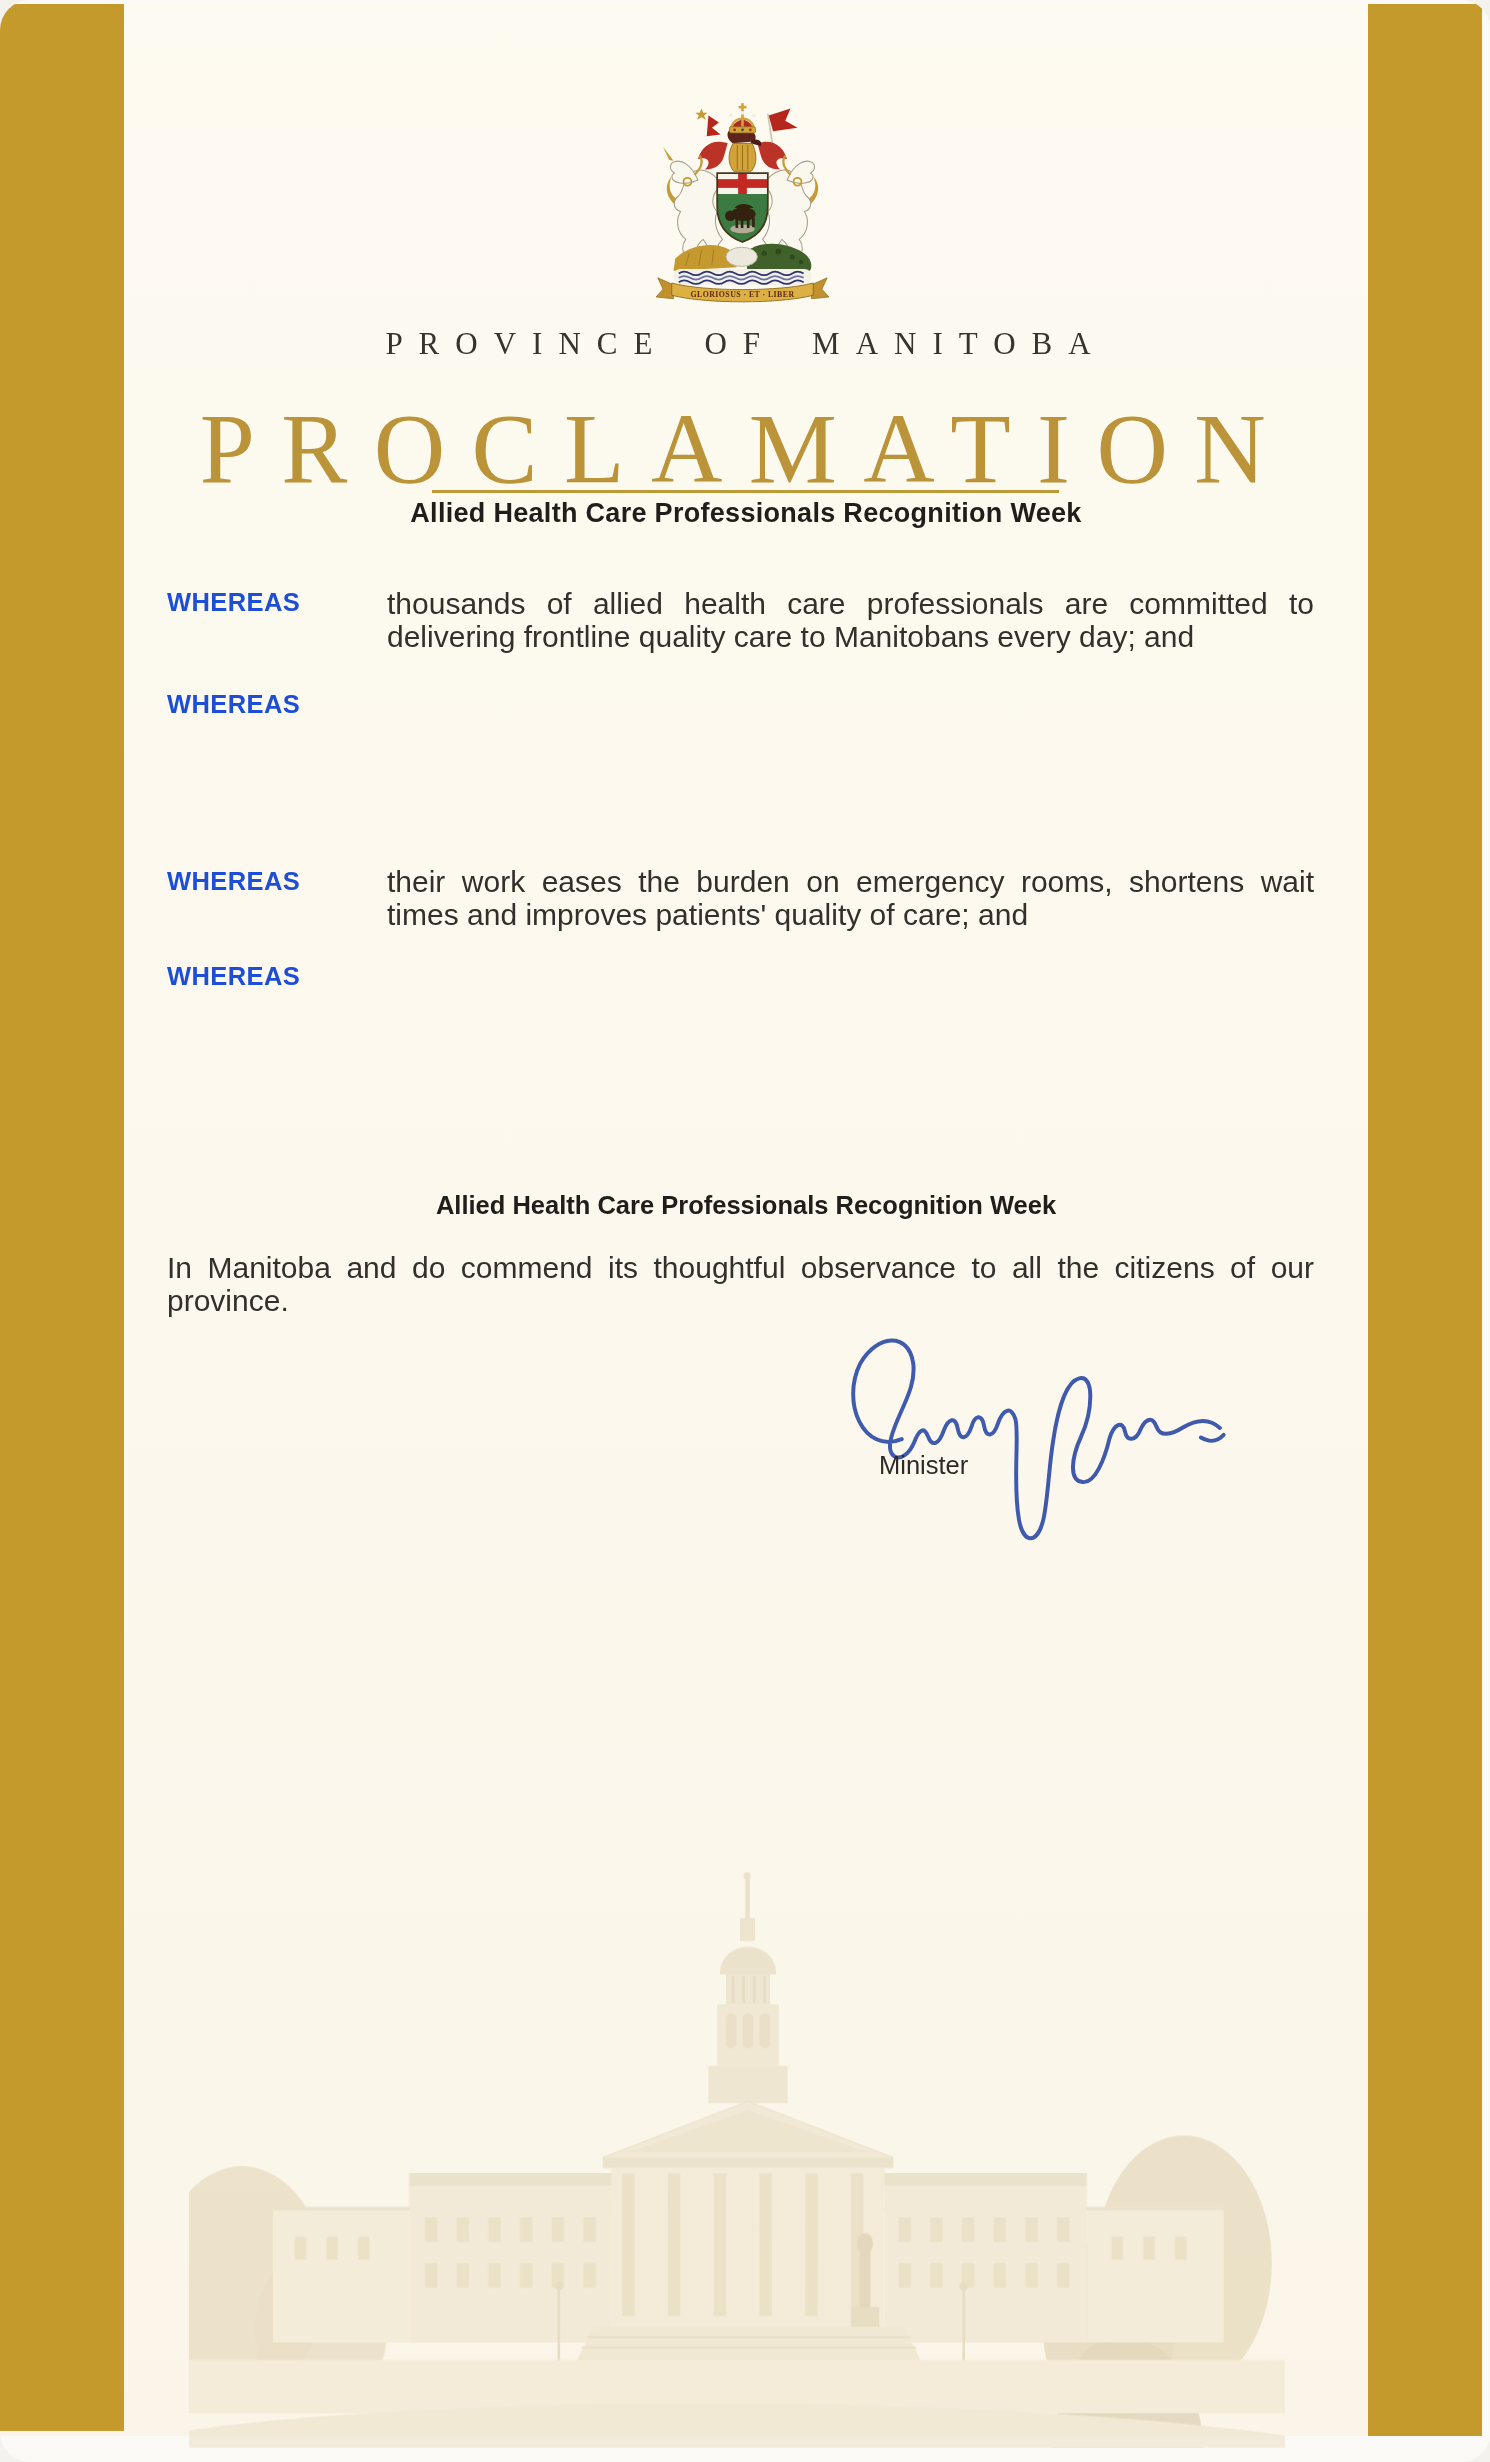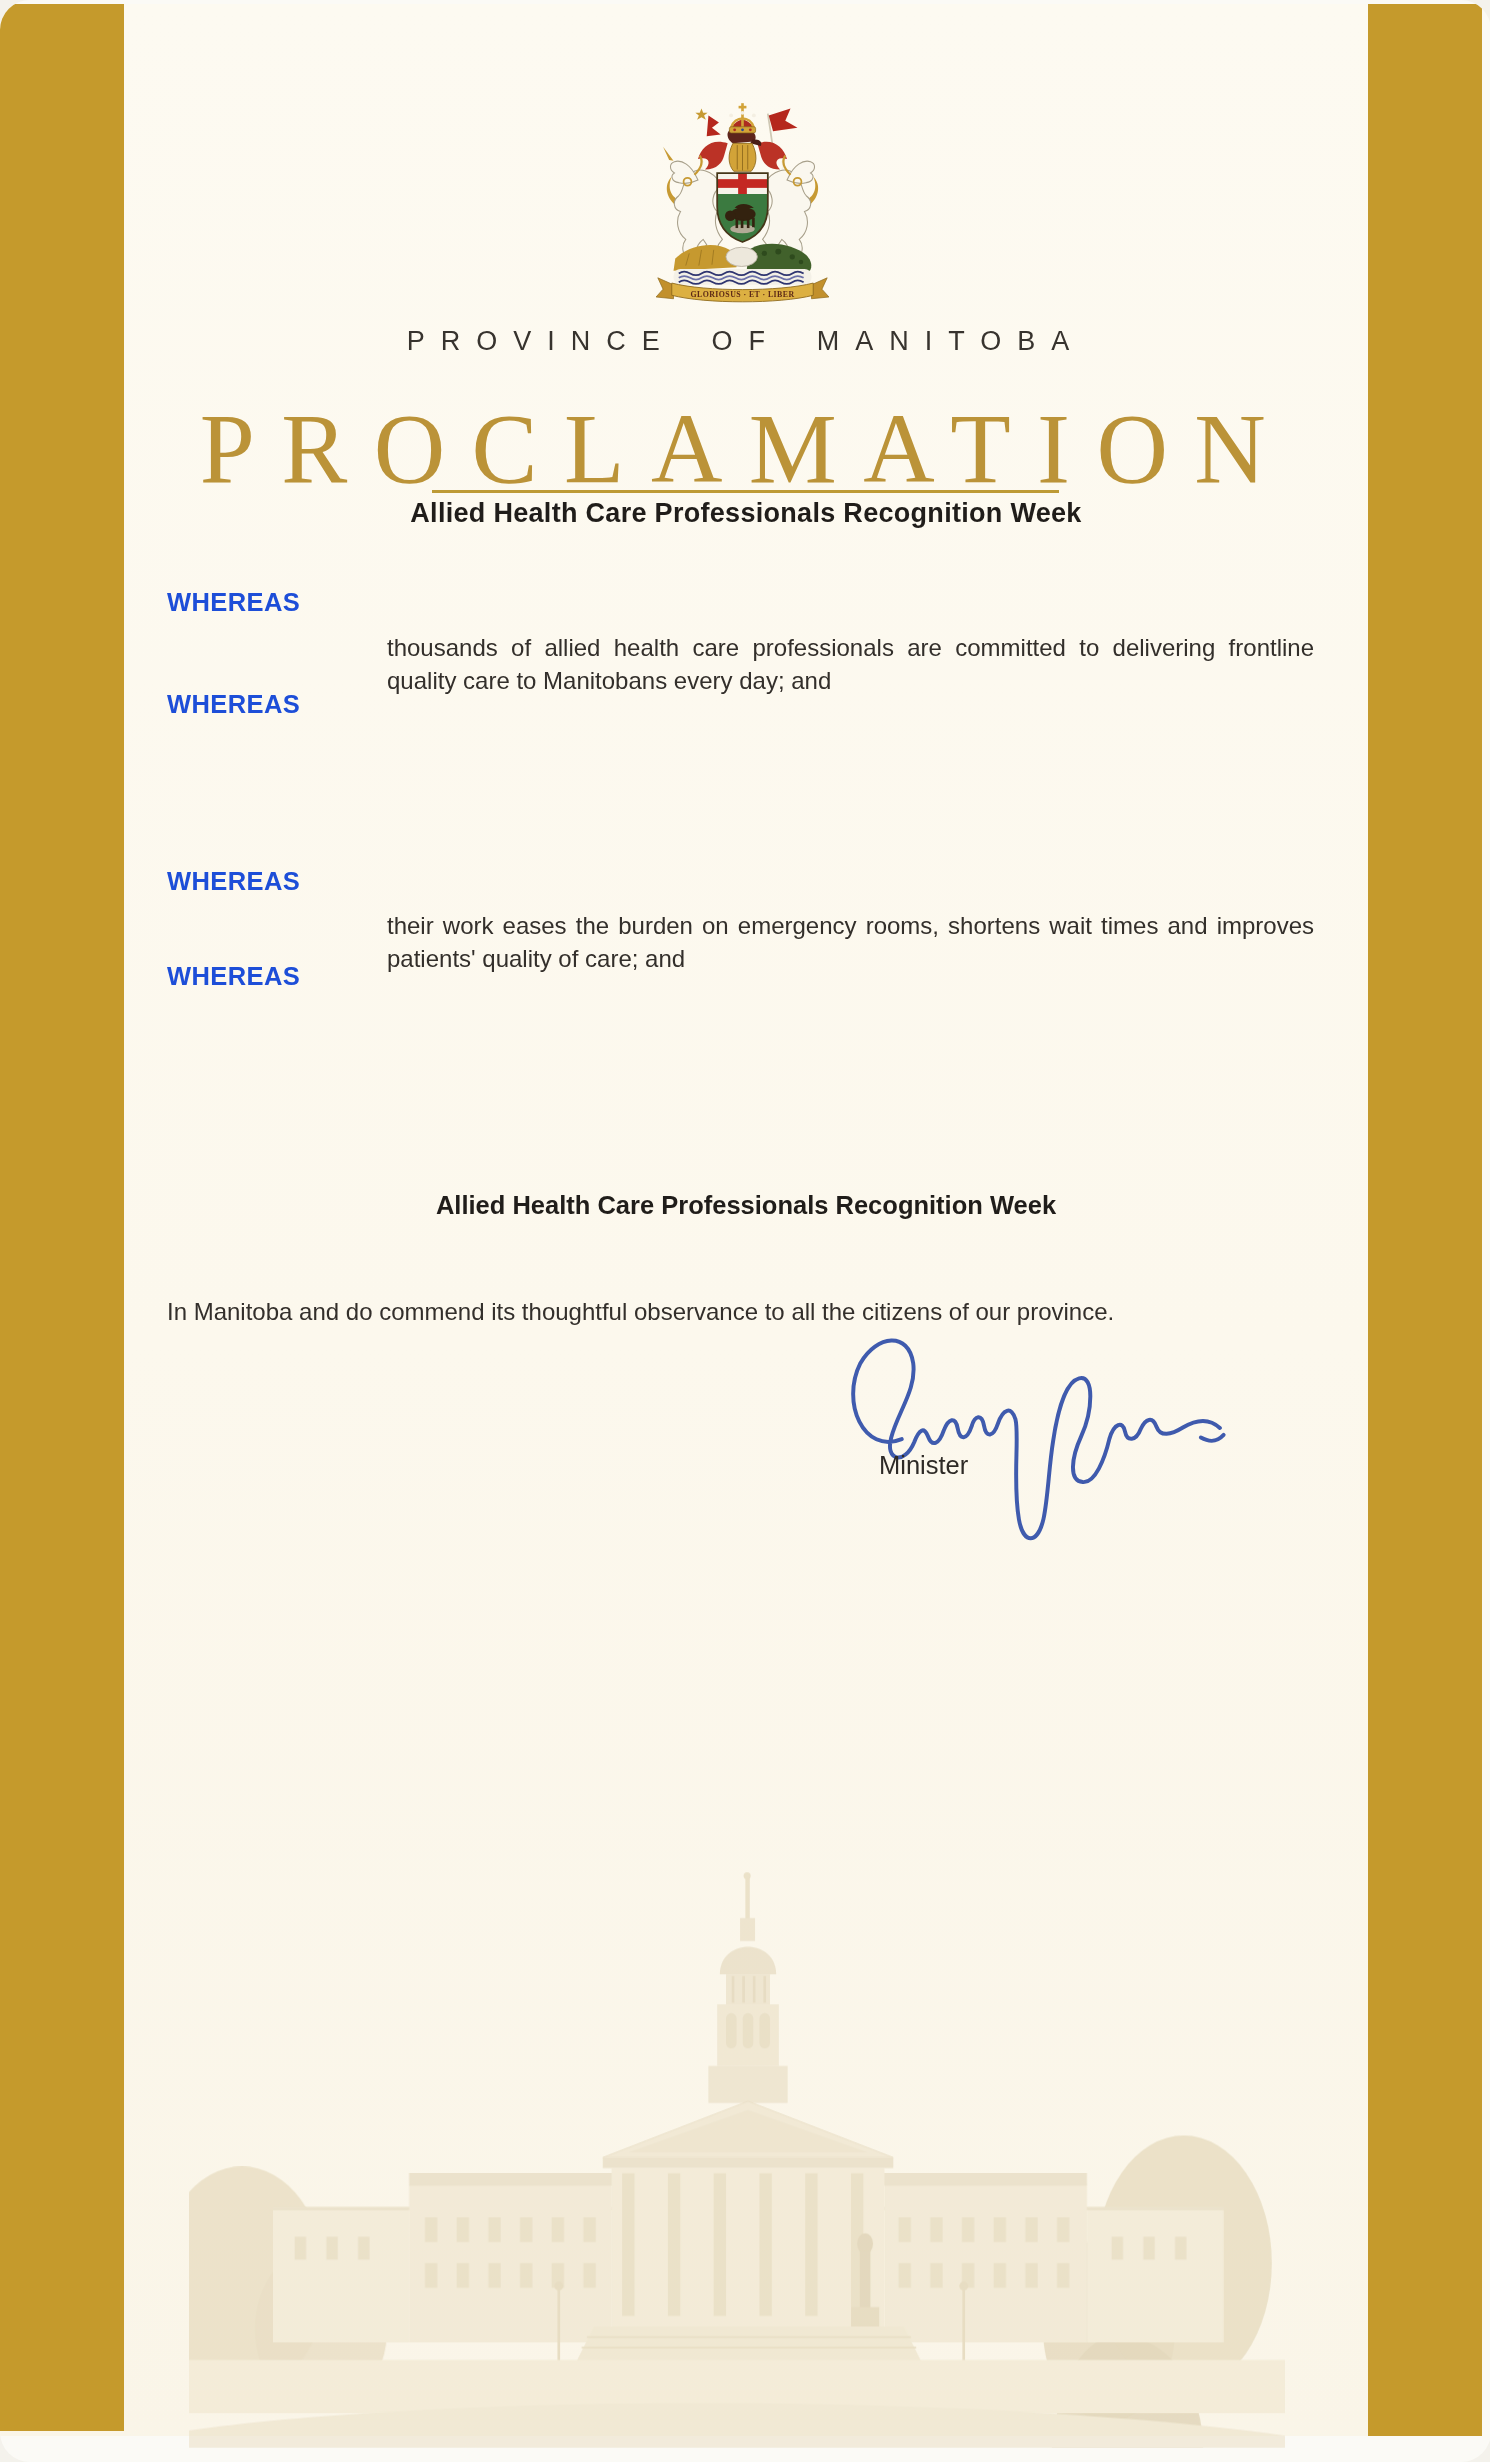--- a/index.html
+++ b/index.html
@@ -5,28 +5,28 @@
   html,body{margin:0;padding:0;background:#f4f2ec;}
   .canvas{position:relative;width:1491px;height:2462px;background:#fbfaf6;overflow:hidden;
           font-family:"Liberation Sans",sans-serif;color:#332f2b;border-radius:30px;}
   .paper{position:absolute;left:0;top:4.4px;width:1482px;height:2432px;
          background:linear-gradient(180deg,#fdfaf1 0%,#fcf8ed 55%,#faf5e8 100%);}
   .band{position:absolute;top:4.4px;background:#c59a2c;}
   .band.left{left:0;width:124px;height:2427px;}
   .band.right{left:1368px;width:114px;height:2432px;}
   .abs{position:absolute;}
   .centered{left:124px;width:1244px;text-align:center;}
-  .province{font-family:Liberation Sans, sans-serif;font-size:27px;letter-spacing:16px;
+  .province{font-family:Liberation Serif, serif;font-size:31px;letter-spacing:16px;
             word-spacing:12.3px;color:#37332e;white-space:nowrap;}
   .procl{font-family:"Liberation Serif",serif;font-size:99px;letter-spacing:26.4px;
          margin-right:-26.4px;color:#bb9338;white-space:nowrap;font-weight:400;}
   .rule{height:2.6px;background:#bd9a35;}
   .subtitle{font-size:27px;font-weight:bold;color:#201d1a;letter-spacing:0.3px;}
   .wlabel{font-size:25.5px;font-weight:bold;color:#1d4ed8;letter-spacing:0.4px;}
-  .body-just{font-size:24px;line-height:33px;text-align:justify;color:#332f2b;margin-top:44px;}
+  .body-just{font-size:30px;line-height:33px;text-align:justify;color:#332f2b;}
   .weektitle{font-size:25.5px;font-weight:bold;color:#201d1a;}
   .minister{font-size:25.5px;color:#2e2a26;}
   .sig{transform:rotate(-2deg);}
   svg{display:block;}
   p{margin:0;}
 </style>
 </head>
 <body>
 
 <div class="canvas">

